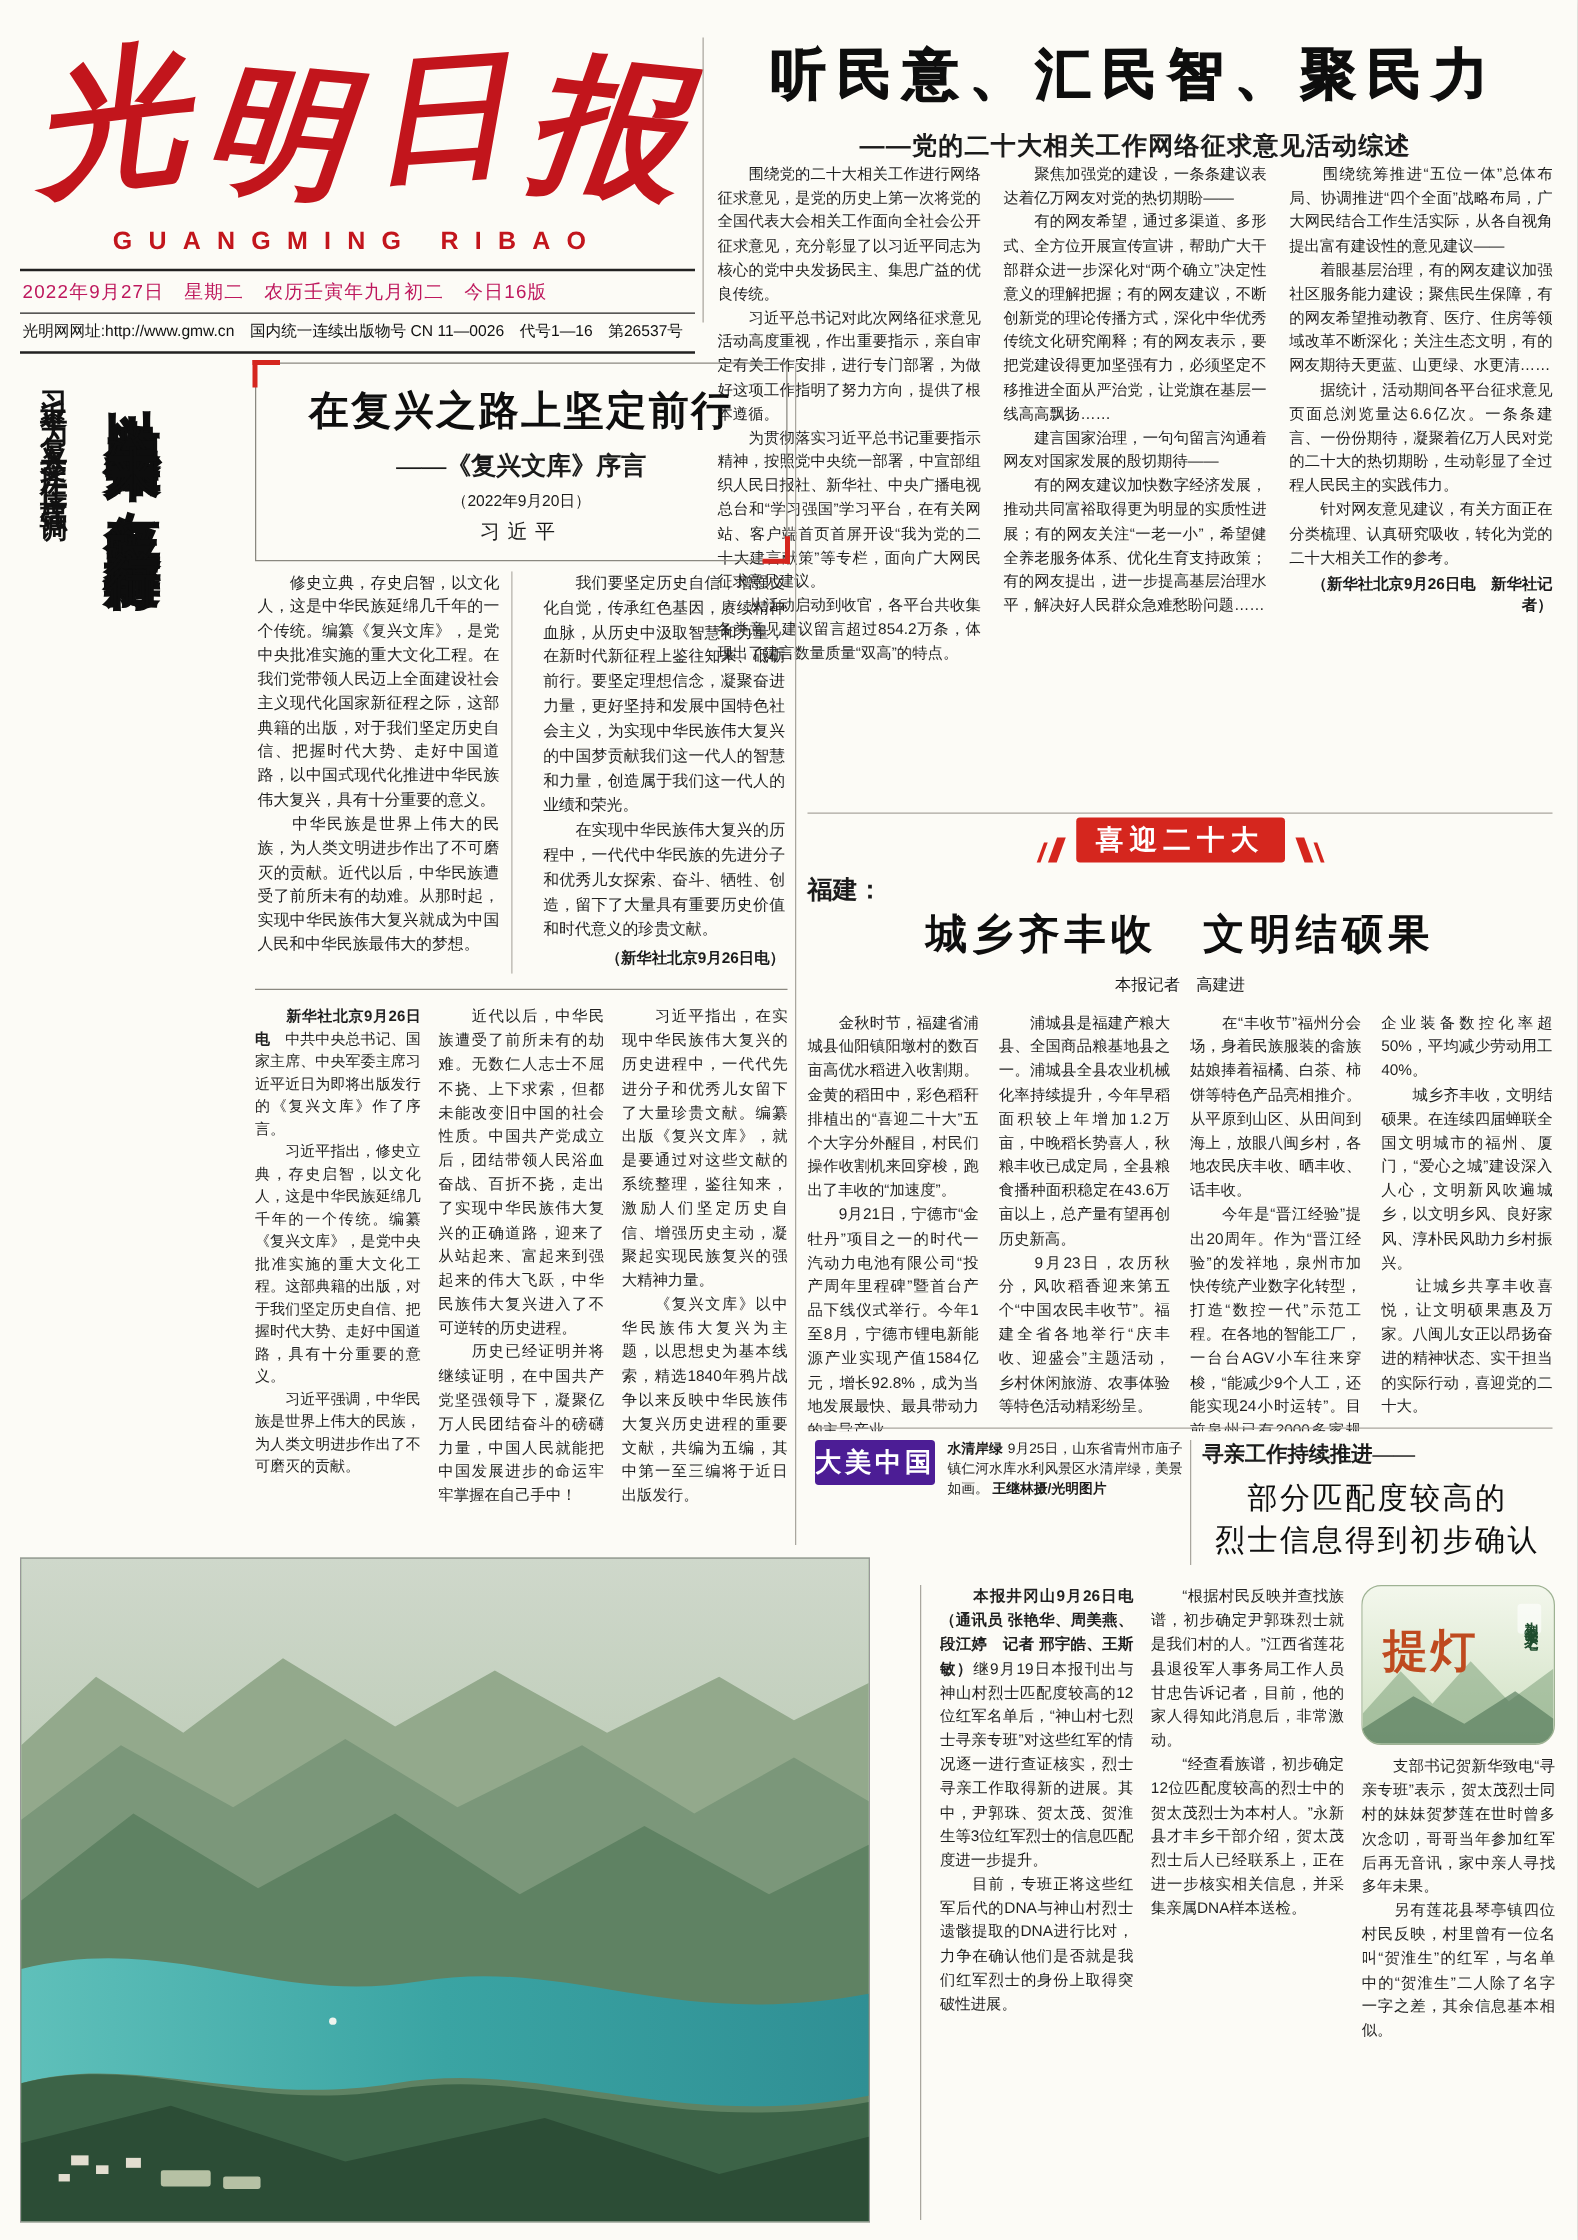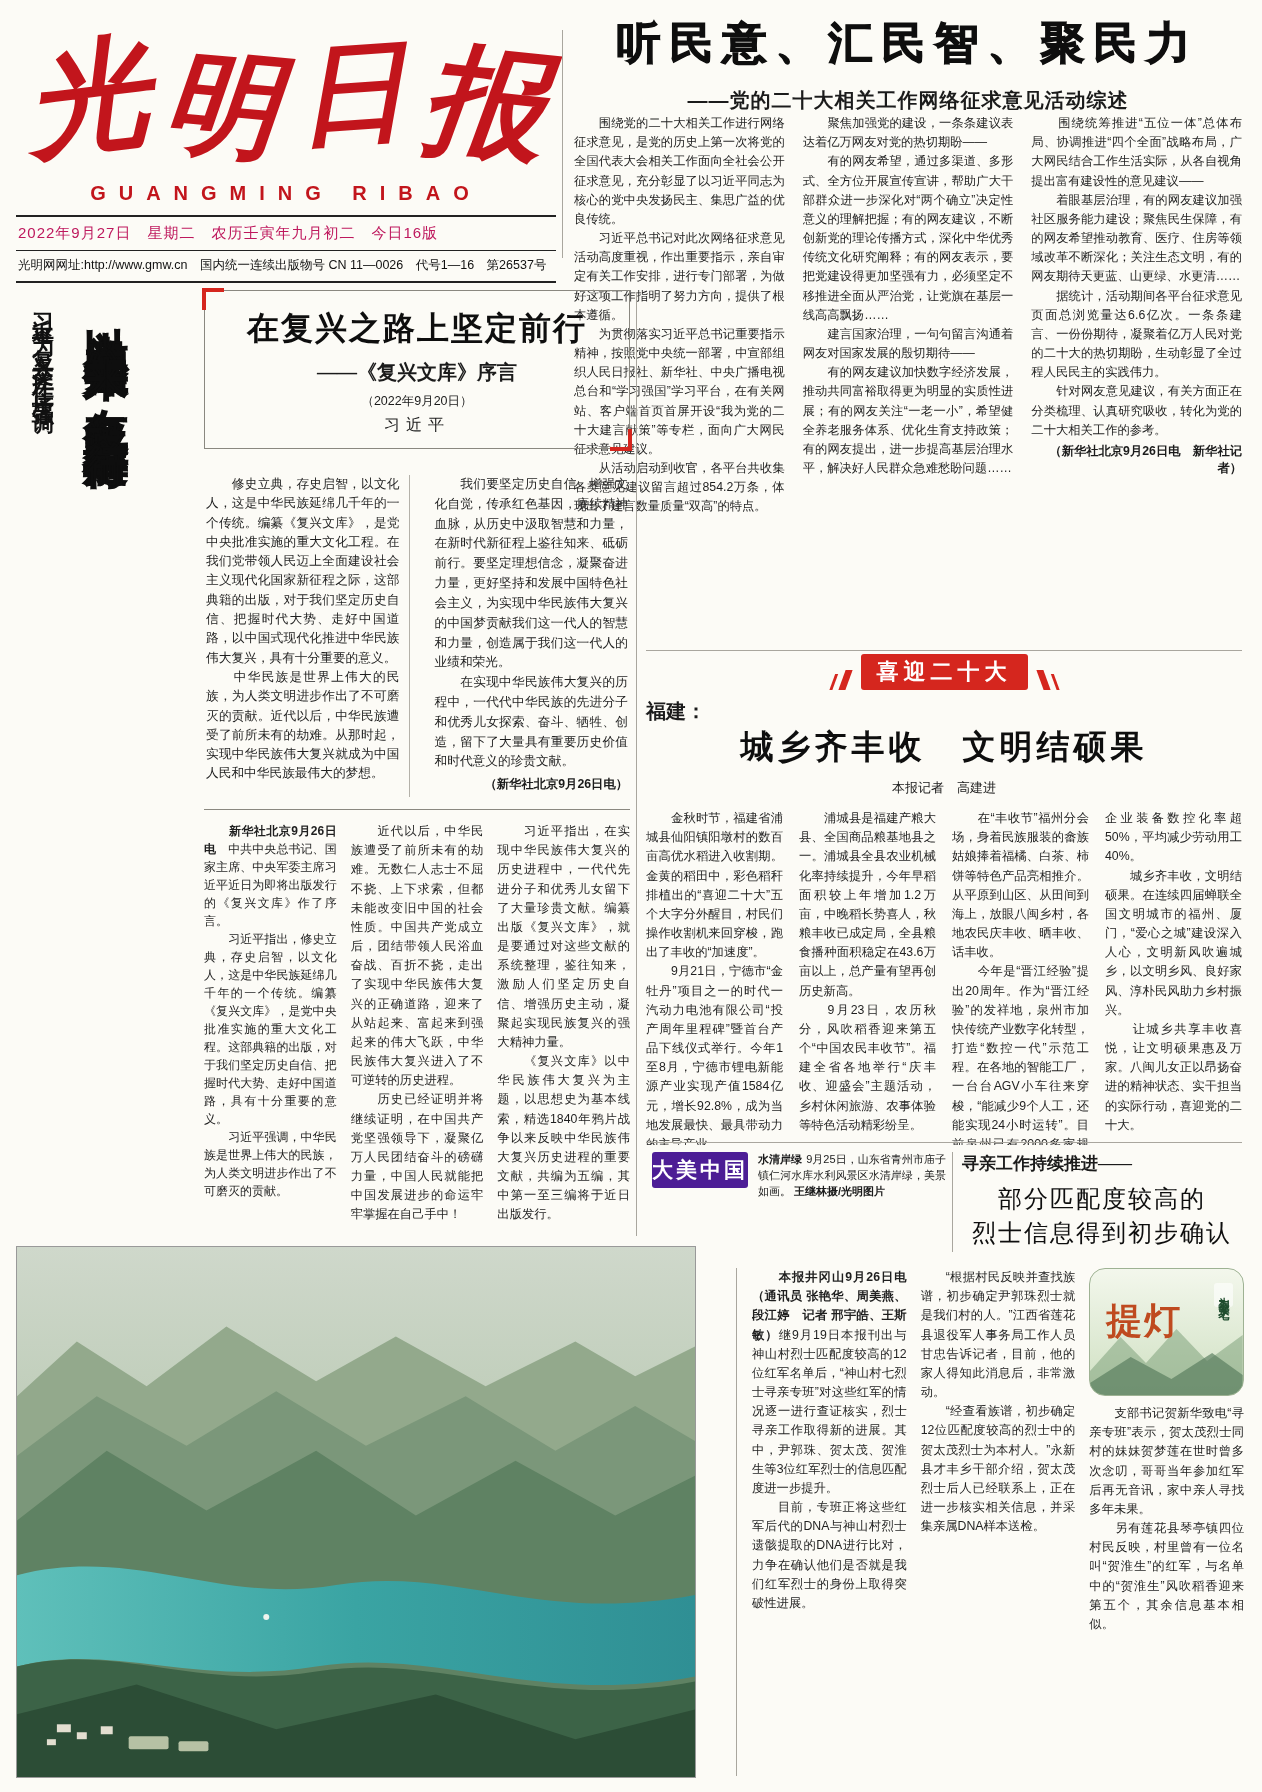--- a/index.html
+++ b/index.html
@@ -18,21 +18,21 @@
   .mh-char{font-family:"Liberation Serif","DejaVu Serif",serif;font-weight:bold;font-style:italic;font-size:122px;color:#c2151c;line-height:1;display:inline-block;}
   .mh-char.c1{transform:rotate(-7deg) translateY(2px);}
   .mh-char.c2{transform:rotate(5deg) translateY(10px);font-size:114px;}
   .mh-char.c3{transform:rotate(-4deg) translateY(-2px);font-size:110px;}
   .mh-char.c4{transform:rotate(6deg) translateY(8px);}
   .mh-roman{color:#c2151c;font-weight:bold;font-size:20px;letter-spacing:13px;text-align:center;margin-top:6px;}
   .mh-date{margin-top:10px;border-top:2px solid #222;border-bottom:1px solid #222;padding:7px 2px;font-size:15px;letter-spacing:1px;color:#be185d;}
   .mh-info{border-bottom:2px solid #222;padding:6px 2px 7px;font-size:12.5px;color:#111;}
 
   
-  .top-article{position:absolute;left:574px;top:14px;width:668px;height:624px;}
+  .top-article{position:absolute;left:574px;top:30px;width:668px;height:624px;}
   .ta-headline{font-weight:900;font-size:44px;letter-spacing:9px;text-align:center;color:#0e0e0e;-webkit-text-stroke:1.2px #0e0e0e;}
   .ta-subhead{font-size:20px;font-weight:bold;text-align:center;margin-top:14px;letter-spacing:1px;}
   .ta-cols{display:flex;gap:18px;height:498px;overflow:hidden;}
   .ta-col{flex:1;overflow:hidden;}
 
   
   .left-rail{position:absolute;left:28px;top:292px;width:172px;height:944px;display:flex;gap:18px;}
   .vtext{writing-mode:vertical-rl;}
   .lr-kicker{font-size:22px;font-weight:bold;letter-spacing:7px;padding-top:4px;color:#111;}
   .lr-head{font-size:45px;font-weight:900;letter-spacing:4px;color:#0e0e0e;-webkit-text-stroke:1.1px #0e0e0e;}
@@ -40,21 +40,21 @@
   
   .preface{position:absolute;left:204px;top:290px;width:426px;height:946px;}
   .pf-headbox{position:relative;border:1px solid #8a8880;padding:16px 10px 12px;text-align:center;}
   .corner{position:absolute;width:22px;height:22px;}
   .corner.tl{top:-3px;left:-3px;border-top:4px solid #d5261e;border-left:4px solid #d5261e;}
   .corner.br{bottom:-3px;right:-3px;border-bottom:4px solid #d5261e;border-right:4px solid #d5261e;}
   .pf-headline{font-family:"Liberation Serif","DejaVu Serif",serif;font-size:32px;font-weight:900;letter-spacing:2px;color:#0e0e0e;}
   .pf-subhead{font-family:"Liberation Serif","DejaVu Serif",serif;font-size:20px;font-weight:bold;margin-top:8px;}
   .pf-date{font-size:12.5px;margin-top:7px;}
   .pf-author{font-size:16px;font-weight:normal;margin-top:5px;letter-spacing:6px;}
-  .pf-cols{display:flex;margin-top:26px;height:322px;overflow:hidden;gap:16px;}
+  .pf-cols{display:flex;margin-top:8px;height:322px;overflow:hidden;gap:16px;}
   .pf-col{flex:1;padding:0 9px;font-size:12.7px;line-height:1.52;}
   .pf-col.first{border-right:1px solid #b4b1a9;padding-left:2px;}
   .pf-col.second{padding-right:2px;}
   .pf-rule{margin-top:12px;border:none;border-top:1px solid #8a8880;}
   .report-cols{display:flex;gap:14px;margin-top:12px;height:428px;overflow:hidden;}
   .rp-col{flex:1;overflow:hidden;}
   .rp-col .bt{font-size:12px;line-height:1.5;}
   .lead{font-weight:bold;}
 
   
@@ -264,17 +264,17 @@
     <div class="mb-col">
       <div class="td-badge">
         <svg class="td-art" viewBox="0 0 150 72" preserveAspectRatio="none">
           <path d="M0,48 L30,14 L55,40 L85,6 L115,38 L150,12 L150,72 L0,72 Z" fill="#7fa27c" opacity="0.55"></path>
           <path d="M0,60 L40,34 L80,56 L120,30 L150,52 L150,72 L0,72 Z" fill="#55795a" opacity="0.65"></path>
         </svg>
         <div class="td-title">提灯</div>
         <div class="td-sub">为烈士寻亲之七</div>
       </div>
       <span class="bt coltext">　　支部书记贺新华致电“寻亲专班”表示，贺太茂烈士同村的妹妹贺梦莲在世时曾多次念叨，哥哥当年参加红军后再无音讯，家中亲人寻找多年未果。
-　　另有莲花县琴亭镇四位村民反映，村里曾有一位名叫“贺淮生”的红军，与名单中的“贺淮生”风吹稻香迎来第五个，其余信息基本相似。</span>
+　　另有莲花县琴亭镇四位村民反映，村里曾有一位名叫“贺淮生”的红军，与名单中的“贺淮生”二人除了名字一字之差，其余信息基本相似。</span>
     </div>
   </section>
 
 </div>
 
 </body></html>

